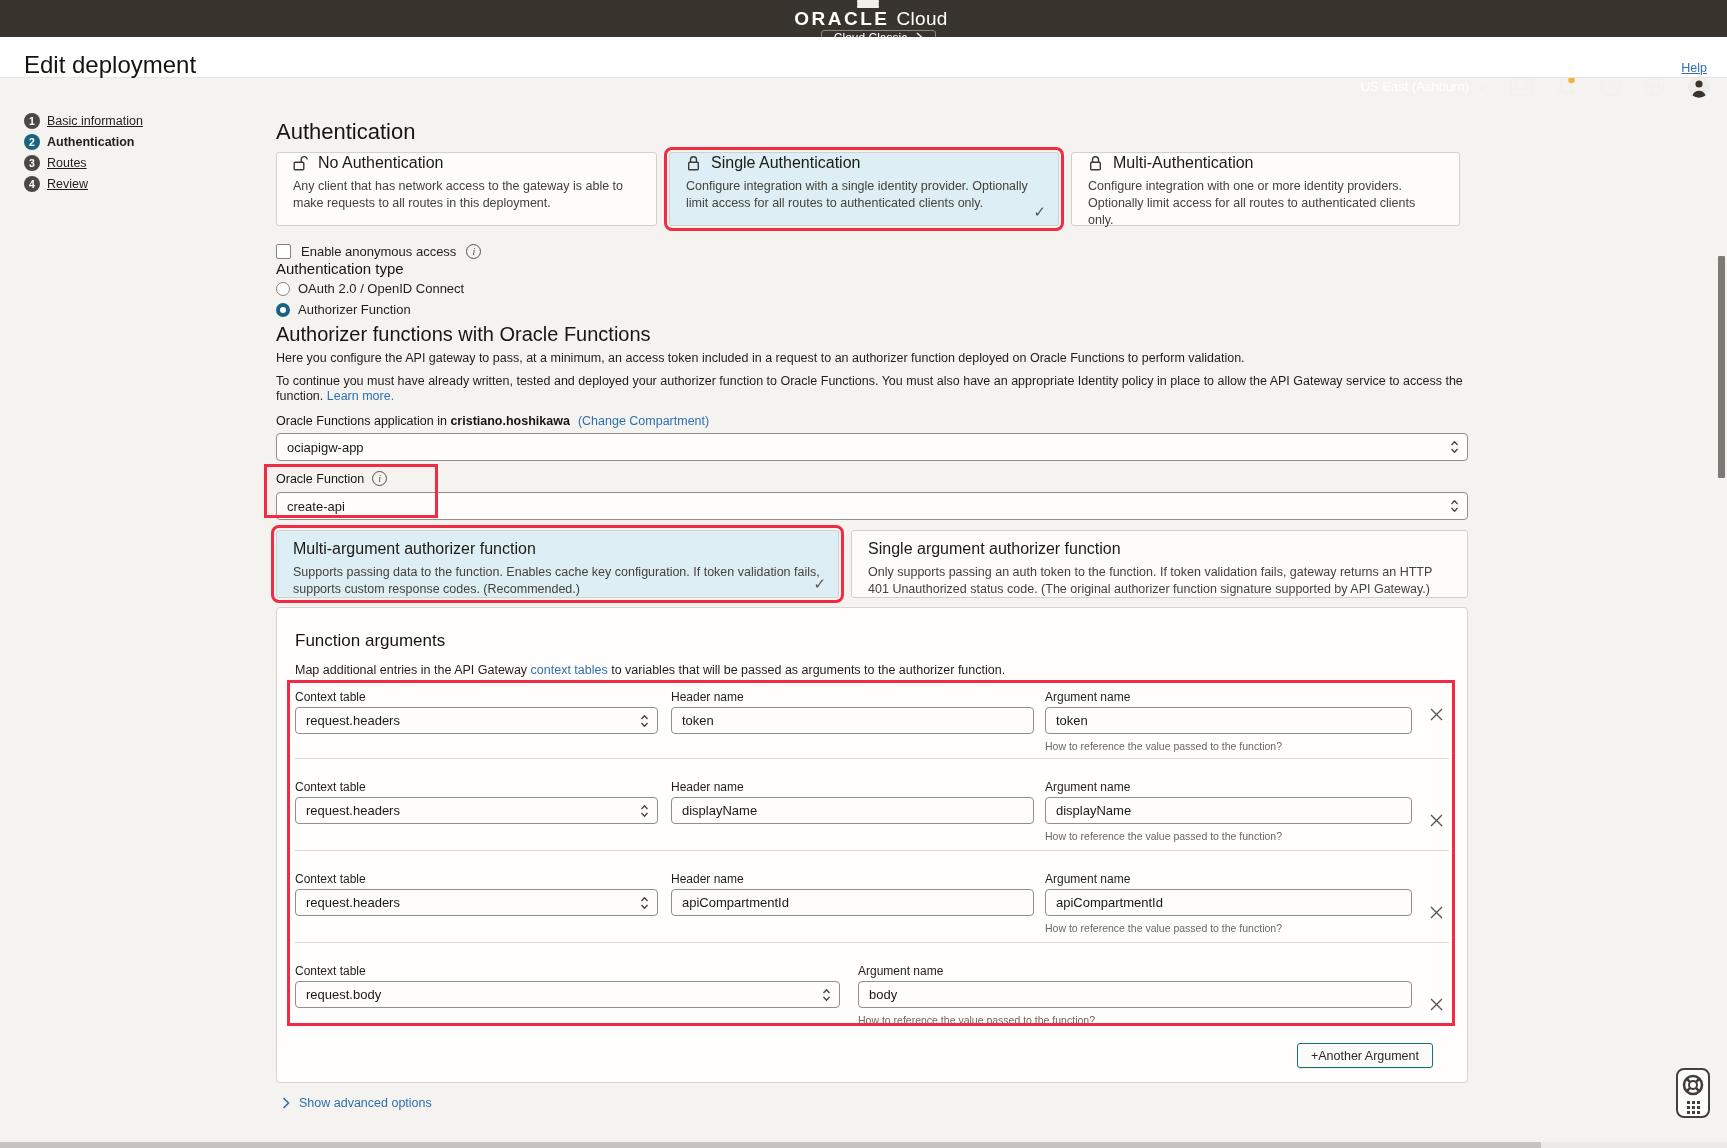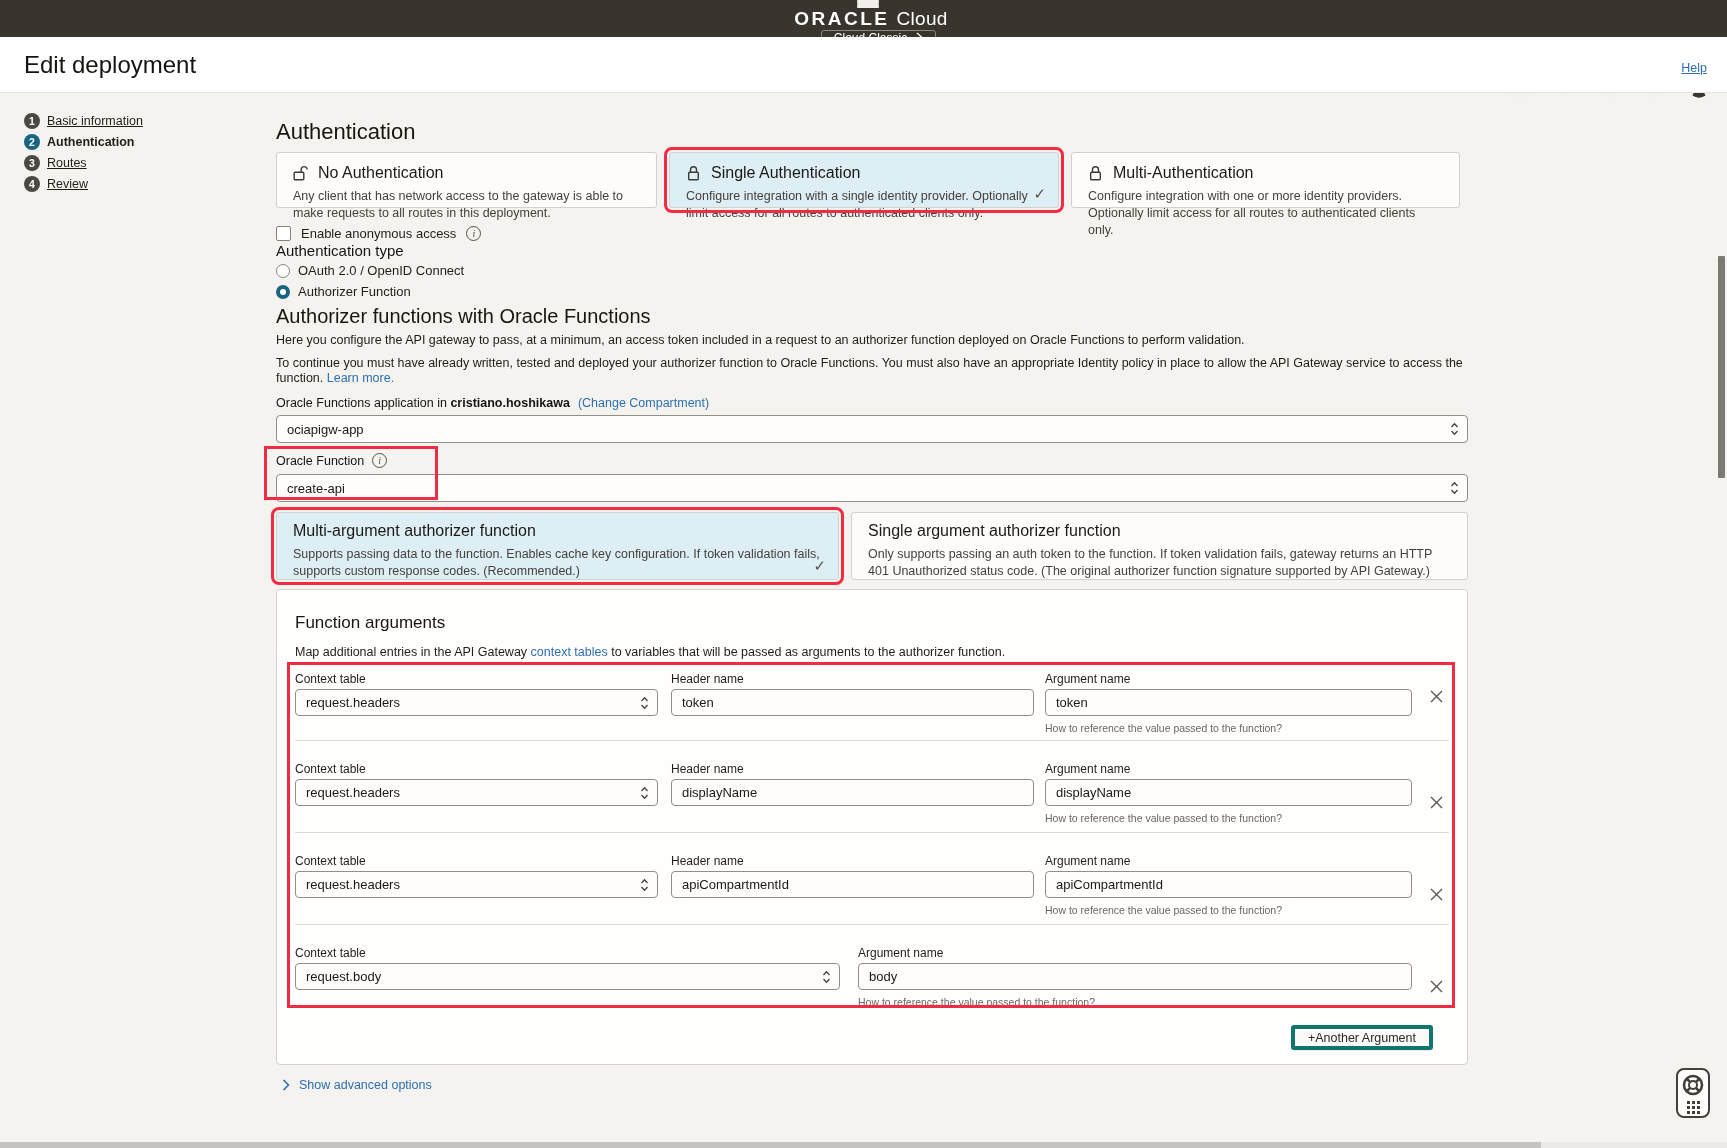--- a/index.html
+++ b/index.html
@@ -28,42 +28,42 @@
   .search-input {
     width:612px; height:29px; background:#56514a; border:none; border-radius:3px;
     padding:0 24px; font-size:12.5px; color:#e8e6e2; font-family:"Liberation Sans",sans-serif;
   }
   .search-input::placeholder { color:#b7b4ae; opacity:1; }
   .top-right { margin-left:auto; display:flex; align-items:center; gap:21px; padding-right:16px; }
   .region { display:flex; align-items:center; gap:7px; font-size:13px; cursor:pointer; white-space:nowrap; }
   .ticon { display:flex; align-items:center; justify-content:center; cursor:pointer; position:relative; }
   
   .header-band {
-    position:absolute; top:37px; left:0; width:1727px; height:56px; background:#ffffff;
+    position:absolute; top:37px; left:0; width:1727px; height:41px; background:#ffffff;
     border-bottom:1px solid #e7e5e1;
   }
   .page-title { position:absolute; left:24px; top:14px; font-size:24px; font-weight:500; color:#141310; }
   .help-link { position:absolute; right:20px; top:24px; font-size:12.5px; color:#2f6fb0; text-decoration:underline; cursor:pointer; }
   
   .steps { position:absolute; left:24px; top:113px; }
   .step { display:flex; align-items:center; margin-bottom:5px; height:16px; cursor:pointer; }
   .step-circle {
     width:16px; height:16px; border-radius:50%; background:#4b4742; color:#fff;
     font-size:10.5px; font-weight:700; display:flex; align-items:center; justify-content:center; flex:0 0 16px;
   }
   .step-circle.active { background:#19647f; }
   .step-label { margin-left:7px; font-size:12.5px; color:#211e1a; text-decoration:underline; }
   .step-label.active { font-weight:700; text-decoration:none; }
   
   .main { position:absolute; left:276px; top:112px; width:1192px; }
   .h2-auth { font-size:22px; font-weight:500; color:#181611; margin-top:6px; line-height:28px; margin-bottom:6px; }
   .cards-row { display:flex; gap:12px; }
   .opt-card {
     position:relative; border:1px solid #d3d1cd; border-radius:3px; background:#fdfcfb;
-    height:56px; padding:11px 16px 8px; cursor:pointer;
+    height:74px; padding:1px 16px 8px; cursor:pointer;
   }
   .opt-card.selected { background:#ddeef5; outline:3px solid #f02b44; outline-offset:2px; }
   .card-title-row { display:flex; align-items:center; gap:10px; }
   .card-title { font-size:16px; color:#1c1a16; }
   .card-desc { margin-top:6px; font-size:12.5px; line-height:1.35; color:#45413c; }
   .card-check { position:absolute; right:12px; bottom:4px; font-size:15px; color:#55514c; }
   .w1 { width:381px; } .w2 { width:390px; } .w3 { width:389px; }
   
   .chk-row { margin-top:17px; display:flex; align-items:center; gap:10px; height:16px; }
   .checkbox { width:15px; height:15px; border:1px solid #85817b; border-radius:2px; background:#fff; cursor:pointer; }
@@ -117,21 +117,21 @@
   .tinput {
     margin-top:4px; height:27px; border:1px solid #928f89; border-radius:4px; background:#fefdfc;
     padding:0 10px; font-size:13px; color:#1b1916; font-family:"Liberation Sans",sans-serif; width:100%;
   }
   .row-select { margin-top:4px; height:27px; }
   .helper { margin-top:6px; font-size:10.5px; color:#6b6762; line-height:12px; }
   .xbtn { margin-left:auto; margin-top:26px; width:26px; height:26px; display:flex; align-items:center; justify-content:center; cursor:pointer; }
   .arg-row.first .xbtn { margin-top:10px; }
   .add-btn {
     position:absolute; right:34px; top:435px; height:25px; padding:0 13px;
-    border:4px solid #0f766e; border-radius:3px; background:#fcfbfa; font-size:12.5px; color:#2b2925;
+    border:1px solid #0f766e; border-radius:3px; background:#fcfbfa; font-size:12.5px; color:#2b2925;
     display:flex; align-items:center; cursor:pointer; box-shadow:0 1px 1px rgba(0,0,0,0.08);
   }
   
   .advanced-row { margin-top:13px; display:flex; align-items:center; gap:9px; margin-left:6px; }
   .advanced-row .blue-link { font-size:12.5px; }
   
   .fab {
     position:absolute; left:1676px; top:1068px; width:34px; height:50px;
     background:#fffefd; border:2px solid #433f39; border-radius:8px; cursor:pointer;
     display:flex; flex-direction:column; align-items:center; justify-content:center; gap:4px;

